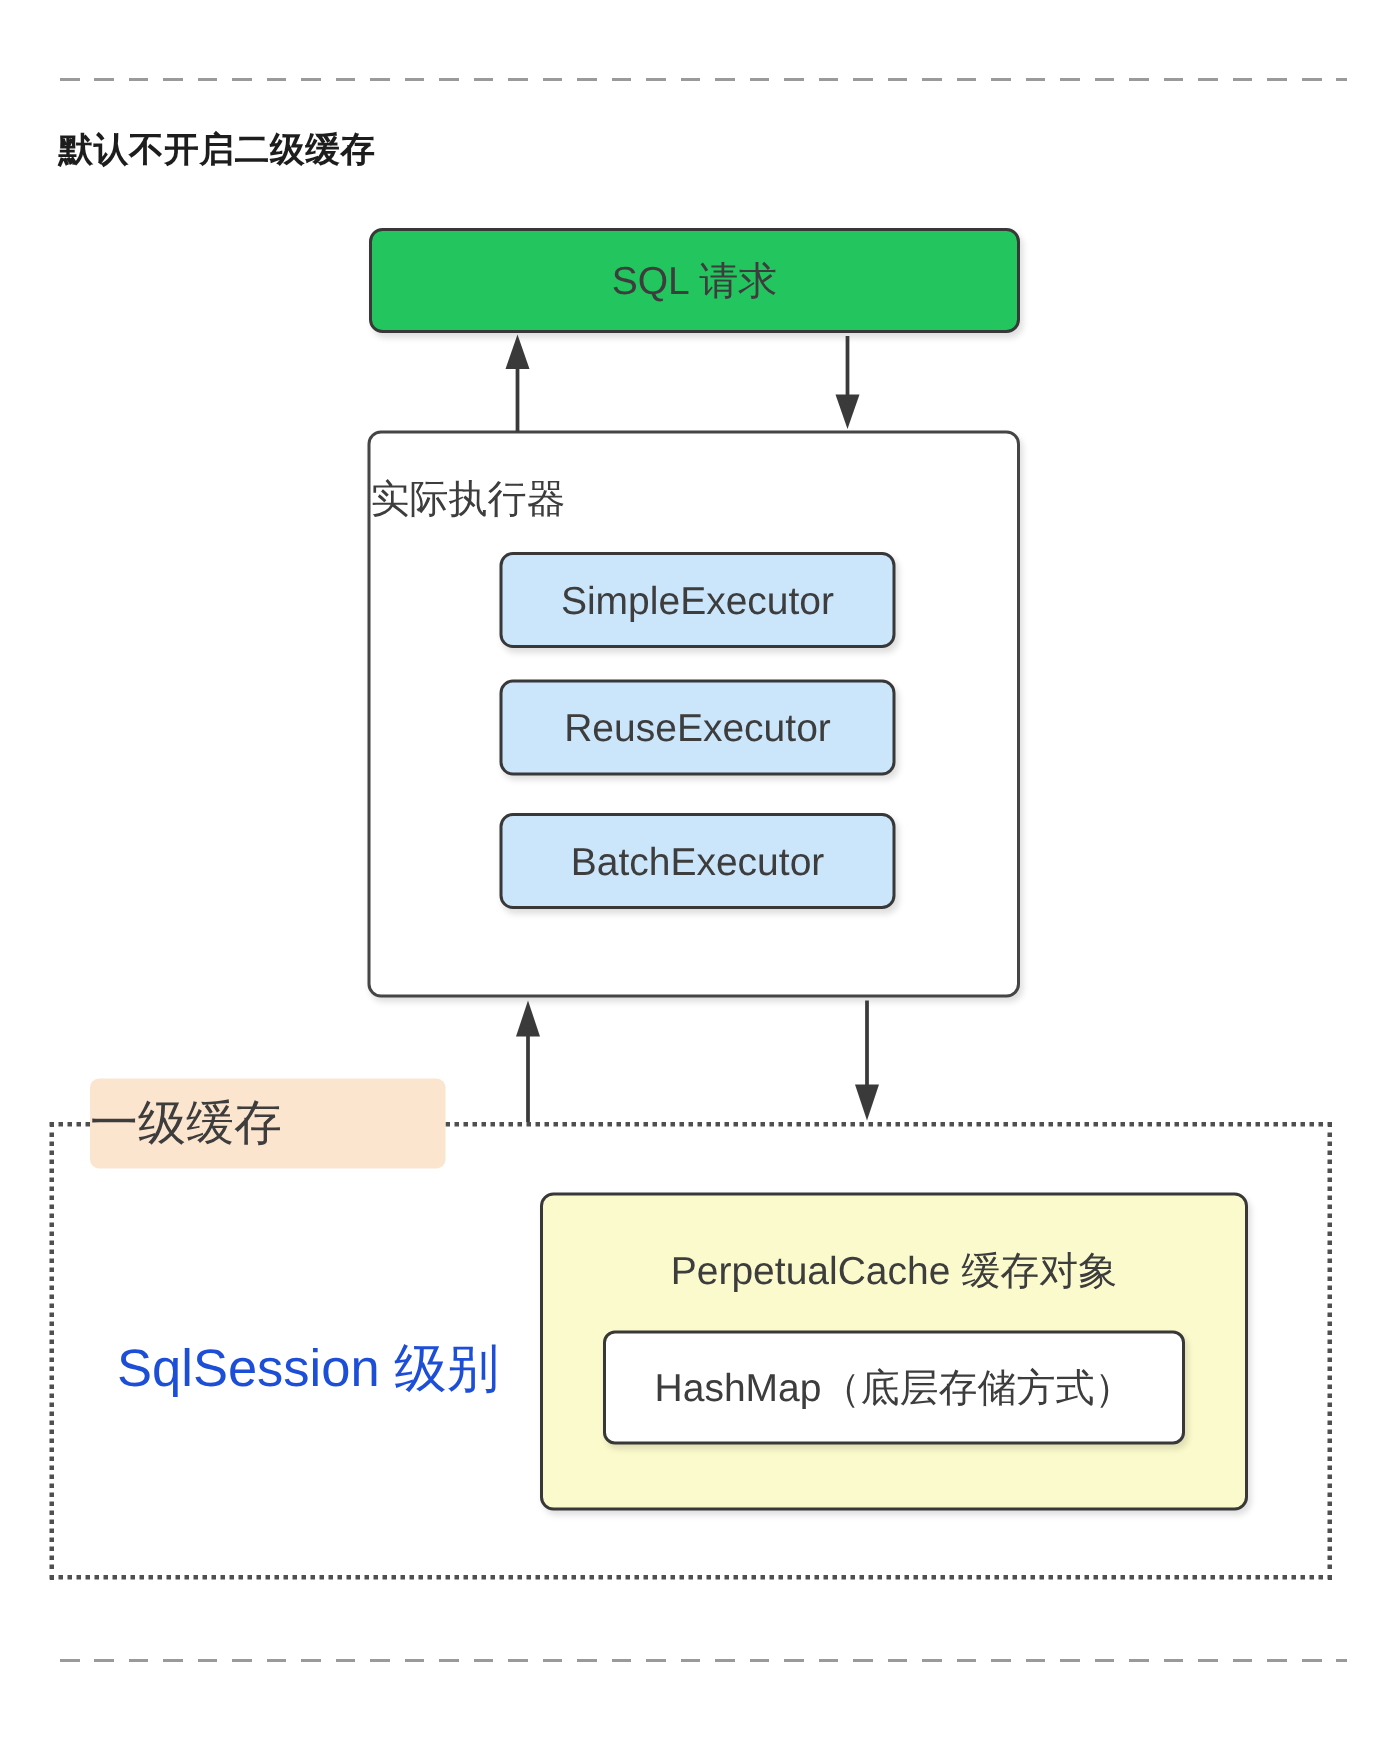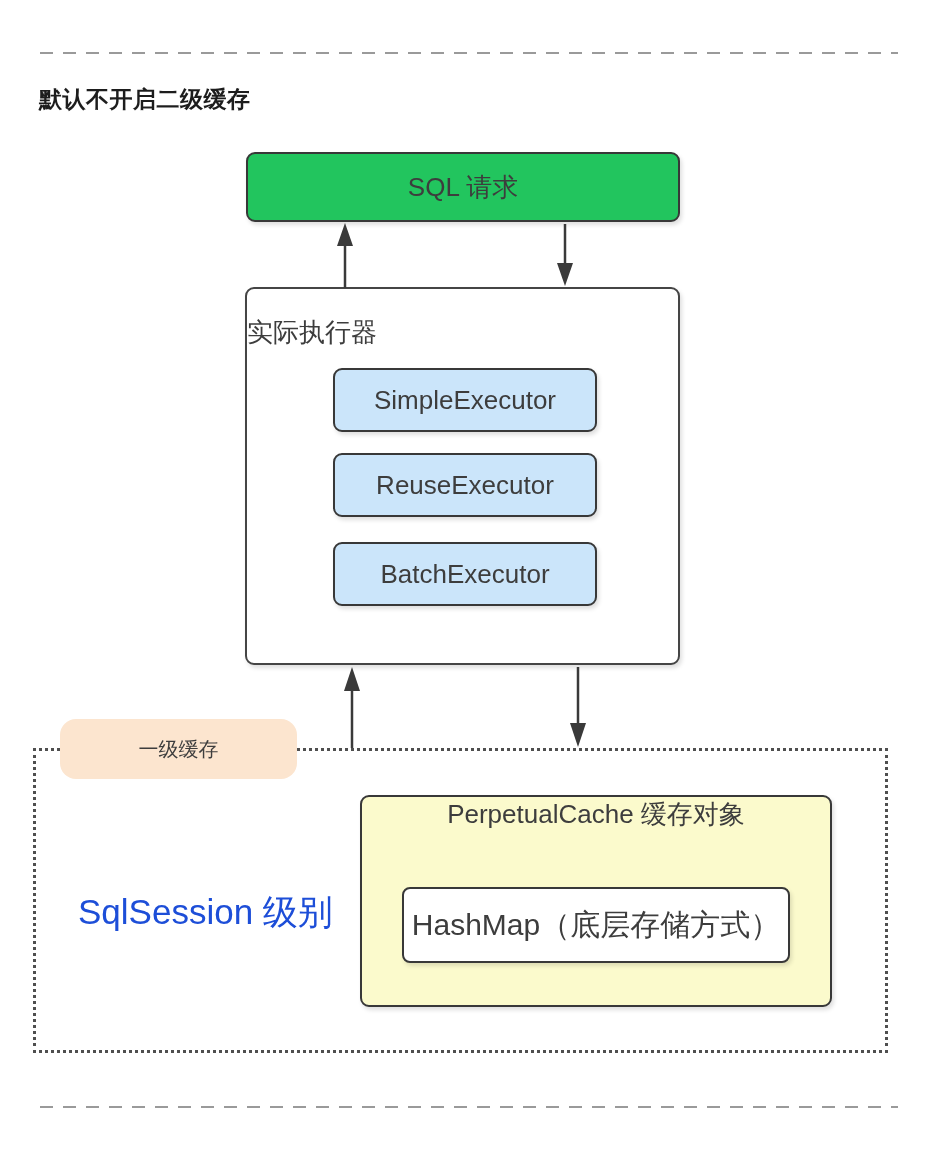--- a/index.html
+++ b/index.html
@@ -40,49 +40,49 @@
   }
   .executor-title{
     margin-top:26px;text-align:left;font-size:26px;color:#3d3d3d;
   }
   .exec-item{left:333px;width:264px;height:64px;align-items:center;}
   .exec-1{top:368px;}
   .exec-2{top:453px;}
   .exec-3{top:542px;}
   .cache-badge{
     position:absolute;left:60px;top:719px;width:237px;height:60px;
-    background:#fce5cf;border-radius:16px;
-    display:flex;align-items:center;justify-content:center;
-    font-size:20px;color:#3d3d3d;z-index:3;
+    background:#fce5cf;border-radius:6px;
+    display:flex;align-items:center;justify-content:flex-start;
+    font-size:32px;color:#3d3d3d;z-index:3;
   }
   .dotted-box{
     position:absolute;left:33px;top:748px;width:855px;height:305px;
     box-sizing:border-box;
     border:3px dotted #4f4f4f;
     z-index:1;
   }
   .session-label{
     position:absolute;left:78px;top:889px;width:248px;
     text-align:center;font-size:35px;color:#1d4ed8;z-index:2;
     white-space:nowrap;
   }
   .cache-object-box{
     left:360px;top:795px;width:472px;height:212px;
     display:block;z-index:2;
   }
   .cache-object-title{
-    text-align:center;font-size:26px;color:#3d3d3d;
+    margin-top:33px;text-align:center;font-size:26px;color:#3d3d3d;
     white-space:nowrap;
   }
   .storage-box{
     position:absolute;left:40px;top:90px;width:388px;height:76px;
     box-sizing:border-box;border:2.5px solid #383838;border-radius:8px;
     background:#ffffff;
     display:flex;align-items:center;justify-content:center;
-    font-size:30px;box-shadow:2px 3px 4px rgba(0,0,0,0.12);
+    font-size:26px;box-shadow:2px 3px 4px rgba(0,0,0,0.12);
     white-space:nowrap;
   }
   .arrow-layer{
     position:absolute;left:0;top:0;width:928px;height:1162px;
     pointer-events:none;z-index:4;
   }
   .label-text{white-space:nowrap;}
 </style>
 </head>
 <body>

